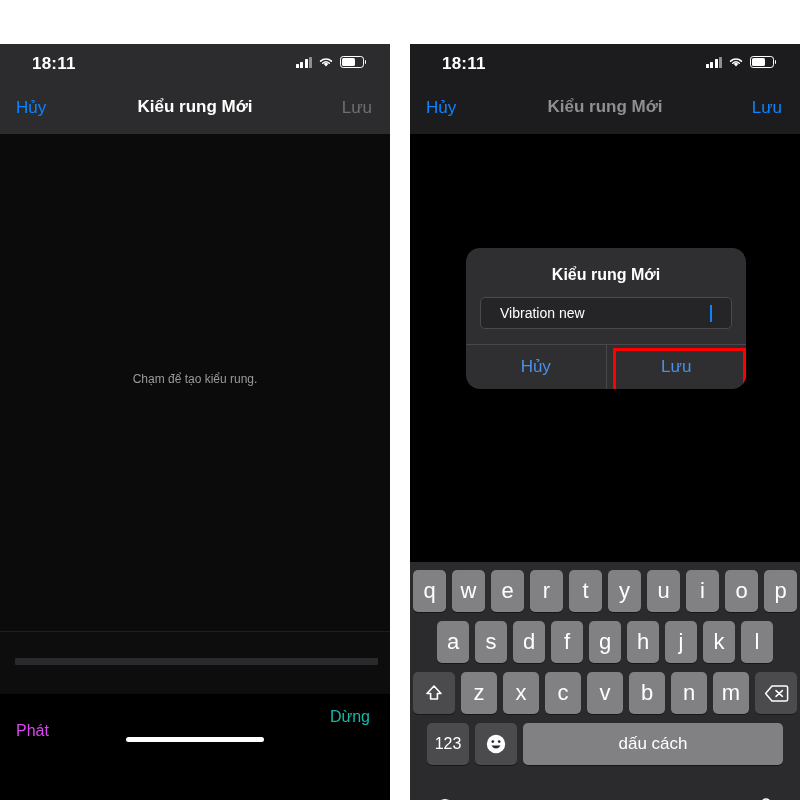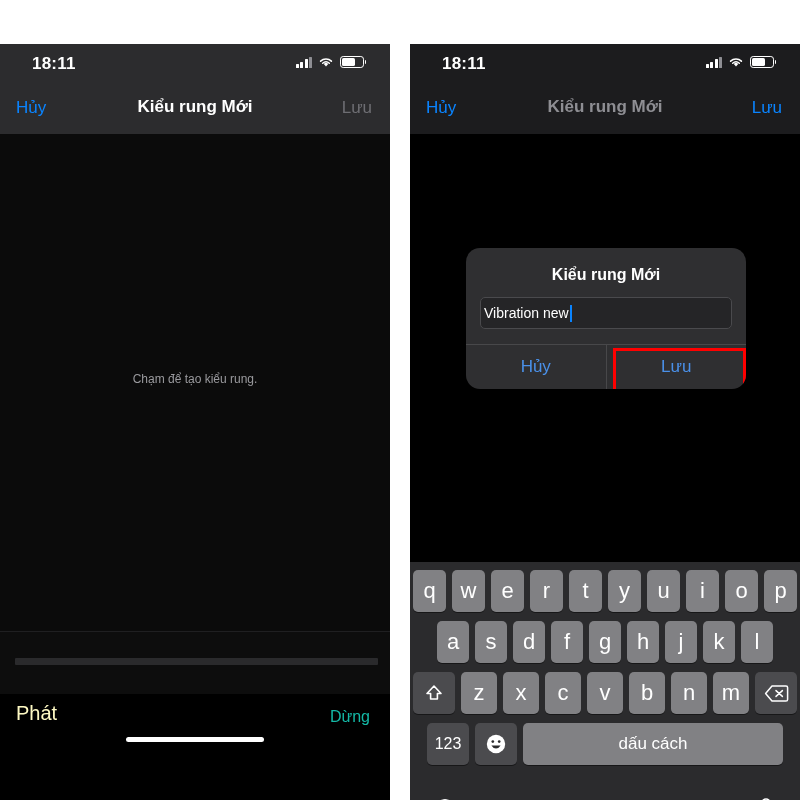--- a/index.html
+++ b/index.html
@@ -34,30 +34,30 @@
   .phone-right .nav-title{color:#8e8e93;font-weight:bold;}
   .nav-right{position:absolute;right:18px;top:12px;font-size:17px;color:#6e6e73;}
   .nav-right.enabled{color:#0a84ff;}
 
   
   .canvas{position:relative;height:560px;background:#0b0b0b;}
   .canvas-hint{position:absolute;left:0;right:0;top:238px;text-align:center;font-size:12px;color:#9a9a9e;}
   .timeline-zone{position:absolute;left:0;right:0;bottom:0;height:62px;background:#0d0d0d;border-top:1px solid #1f1f21;}
   .timeline{position:absolute;left:15px;right:12px;top:26px;height:7px;background:#2a2a2c;border-radius:1px;}
   .transport{position:relative;height:58px;background:#000000;}
-  .transport .play{position:absolute;left:16px;top:8px;font-size:20px;color:#fef9c3;}
+  .transport .play{position:absolute;left:16px;top:28px;font-size:16px;color:#d946ef;}
   .transport .stop{position:absolute;right:20px;top:14px;font-size:16px;color:#14b8a6;}
   .home-ind{position:absolute;left:50%;transform:translateX(-50%);bottom:10px;width:138px;height:5px;border-radius:3px;background:#ffffff;}
 
   
   .rbody{position:relative;height:428px;background:#000000;}
   .modal{position:absolute;left:56px;top:114px;width:280px;background:#2f2f31;border-radius:14px;overflow:hidden;}
   .modal-title{text-align:center;font-size:16px;font-weight:bold;color:#ffffff;padding:18px 10px 13px;}
   .modal-fieldwrap{padding:0 14px 15px;}
-  .modal-field{position:relative;height:30px;border:1px solid #4a4a4d;border-radius:5px;background:#252527;display:flex;align-items:center;padding:0 3px;}
+  .modal-field{position:relative;height:30px;border:1px solid #4a4a4d;border-radius:5px;background:#252527;display:flex;align-items:center;padding:0 19px;justify-content:space-between;}
   .modal-field .val{font-size:14px;color:#ffffff;}
   .caret{display:inline-block;width:2px;height:17px;background:#0a84ff;margin-left:1px;}
   .modal-sep{height:1px;background:#48484a;}
   .modal-actions{display:flex;height:44px;}
   .modal-btn{flex:1;display:flex;align-items:center;justify-content:center;font-size:17px;color:#4a90e8;}
   .modal-btn.divider{border-left:1px solid #48484a;}
   .redbox{position:absolute;left:147px;top:100px;width:133px;height:47px;border:3px solid #ff0000;box-sizing:border-box;}
 
   
   .keyboard{position:absolute;left:0;right:0;top:518px;bottom:0;background:#2b2b2d;}

